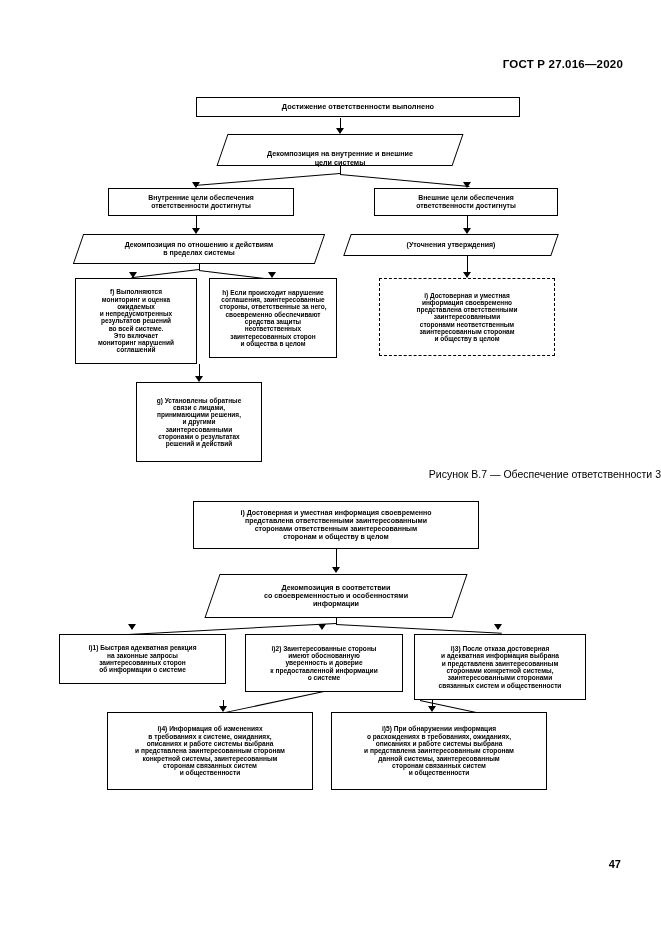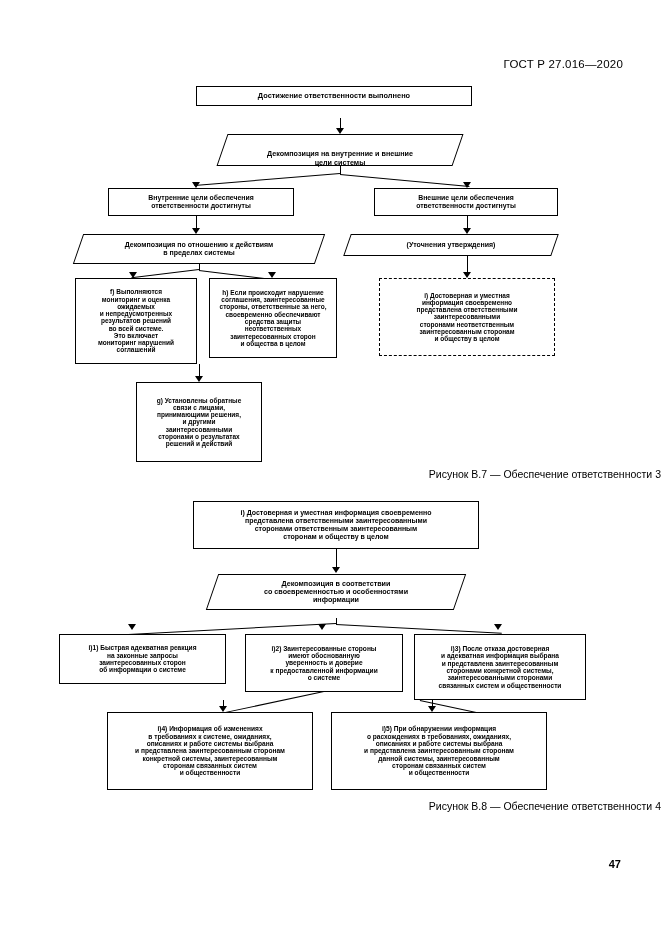--- a/index.html
+++ b/index.html
@@ -20,21 +20,21 @@
     position: absolute;
     inset: 0;
   }
 
   
   .doc-header {
     position: absolute;
     top: 58px;
     right: 38px;
     font-size: 11.5px;
-    font-weight: normal;
+    font-weight: bold;
     letter-spacing: 0.2px;
     white-space: nowrap;
   }
 
   
   .node {
     position: absolute;
     box-sizing: border-box;
     display: flex;
     align-items: center;
@@ -123,21 +123,21 @@
     margin-top: 44px;
   }
 </style>
 </head>
 <body>
 
 <div class="page">
 
   <div class="doc-header">ГОСТ Р 27.016—2020</div>
 
-  <div class="node box" style="left:196px; top:86px; width:276px; height:20px; font-size:7.4px;">
+  <div class="node box" style="left:196px; top:97px; width:324px; height:20px; font-size:7.4px;">
     <span class="txt">Достижение ответственности выполнено</span>
   </div>
 
   <div class="vline" style="left:340px; top:118px; height:12px;"></div>
   <div class="arrow-down" style="left:336px; top:128px;"></div>
 
   <div class="para" style="left:222px; top:134px; width:236px; height:32px;">
     <div class="skewbox"></div>
     <div class="plabel" style="font-size:7.2px;margin-top:17px;">Декомпозиция на внутренние и внешние
 цели системы</div>
@@ -234,21 +234,21 @@
   <div class="node box" style="left:193px; top:501px; width:286px; height:48px; font-size:7px;">
     <span class="txt">i) Достоверная и уместная информация своевременно
 представлена ответственными заинтересованными
 сторонами ответственным заинтересованным
 сторонам и обществу в целом</span>
   </div>
 
   <div class="vline" style="left:336px; top:549px; height:22px;"></div>
   <div class="arrow-down" style="left:332px; top:567px;"></div>
 
-  <div class="para" style="left:212px; top:574px; width:248px; height:36px;">
+  <div class="para" style="left:212px; top:574px; width:248px; height:44px;">
     <div class="skewbox"></div>
     <div class="plabel" style="font-size:7.2px;">Декомпозиция в соответствии
 со своевременностью и особенностями
 информации</div>
   </div>
 
   <div class="vline" style="left:336px; top:618px; height:6px;"></div>
   <div class="diag" style="left:336px; top:624px; width:208px; transform:rotate(177deg);"></div>
   <div class="diag" style="left:336px; top:624px; width:166px; transform:rotate(3deg);"></div>
   <div class="arrow-down" style="left:128px; top:624px;"></div>
@@ -299,17 +299,16 @@
   <div class="node box" style="left:331px; top:712px; width:216px; height:78px; font-size:6.6px;">
     <span class="txt">i)5) При обнаружении информация
 о расхождениях в требованиях, ожиданиях,
 описаниях и работе системы выбрана
 и представлена заинтересованным сторонам
 данной системы, заинтересованным
 сторонам связанных систем
 и общественности</span>
   </div>
 
-  <div class="caption" style="top:800px;">Рисунок В.8 — Обеспечение ответственности 4</div>
 
   <div class="page-number">47</div>
 
 </div>
 
 </body></html>

